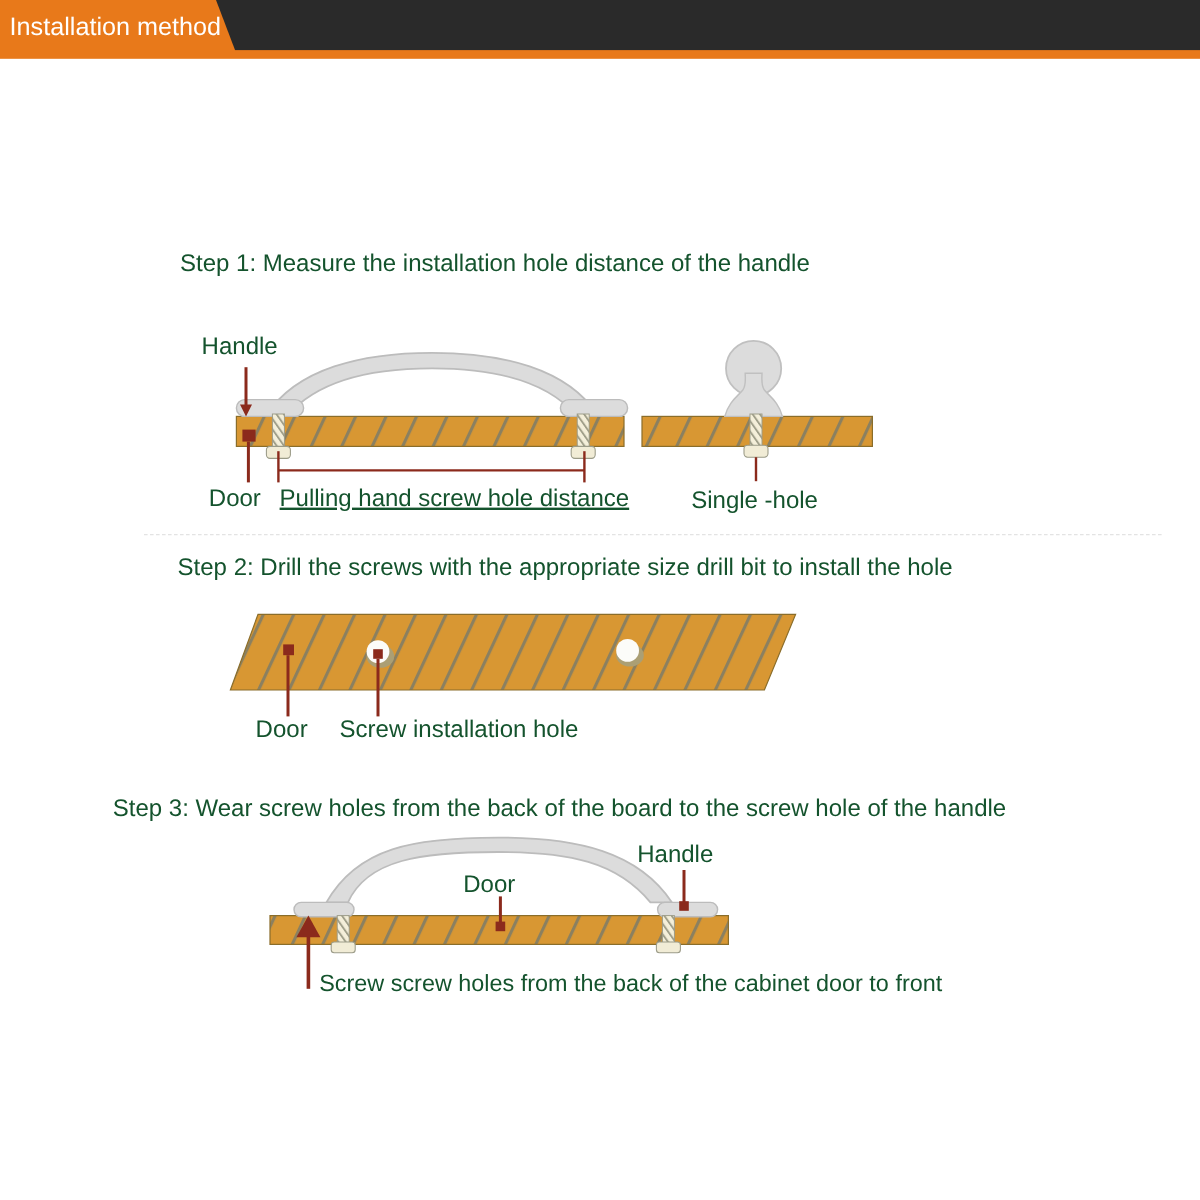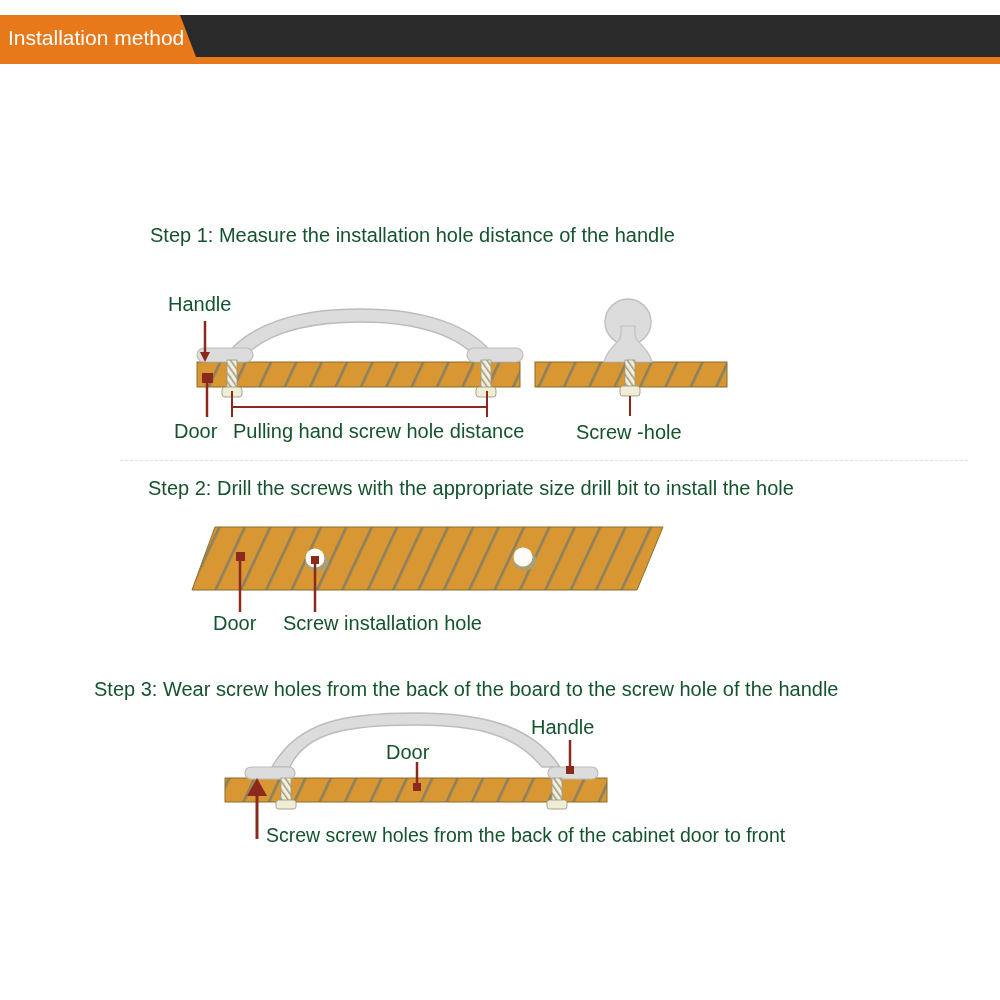--- a/index.html
+++ b/index.html
@@ -1,17 +1,17 @@
 <!DOCTYPE html>
 <html><head>
 <meta charset="utf-8">
 <style>
   html,body{margin:0;padding:0;background:#ffffff;}
   .page{position:relative;width:1000px;height:984px;background:#ffffff;overflow:hidden;
-        font-family:"Liberation Sans",sans-serif;margin-top:15px;}
+        font-family:"Liberation Sans",sans-serif;}
   
   .banner-orange{position:absolute;left:0;top:0;width:1000px;height:49px;background:#e8791a;}
   .banner-dark{position:absolute;left:0;top:0;width:1000px;height:42px;background:#2a2a2a;
                clip-path:polygon(180px 0,1000px 0,1000px 42px,196px 42px);}
   .banner-title{position:absolute;left:8px;top:11px;font-size:21px;color:#ffffff;white-space:nowrap;}
   
   .lbl{position:absolute;font-size:20px;color:#14532d;white-space:nowrap;line-height:1.15;}
   .note{font-size:19.5px;}
   .divider{position:absolute;left:120px;top:445px;width:848px;border-top:1px dashed #e3e3e3;}
   svg.art{position:absolute;left:0;top:0;}
@@ -99,22 +99,22 @@
         <polygon points="247,781 257,763 267,781" stroke="none"></polygon>
       </g>
     </g>
   </svg>
 
   <div class="divider"></div>
 
   <div class="lbl" style="left:150px;top:209px;">Step 1: Measure the installation hole distance of the handle</div>
   <div class="lbl" style="left:168px;top:278px;">Handle</div>
   <div class="lbl" style="left:174px;top:405px;">Door</div>
-  <div class="lbl" style="left:233px;top:405px;">Pulling hand screw hole distance</div>
-  <div class="lbl" style="left:576px;top:406px;">Screw -hole</div>
+  <div class="lbl" style="left:233px;top:405px;text-decoration:underline;">Pulling hand screw hole distance</div>
+  <div class="lbl" style="left:576px;top:406px;">Single -hole</div>
 
   <div class="lbl" style="left:148px;top:462px;">Step 2: Drill the screws with the appropriate size drill bit to install the hole</div>
   <div class="lbl" style="left:213px;top:597px;">Door</div>
   <div class="lbl" style="left:283px;top:597px;text-align:center;">Screw installation hole</div>
 
   <div class="lbl" style="left:94px;top:663px;">Step 3: Wear screw holes from the back of the board to the screw hole of the handle</div>
   <div class="lbl" style="left:386px;top:726px;">Door</div>
   <div class="lbl" style="left:531px;top:701px;">Handle</div>
   <div class="lbl note" style="left:266px;top:809px;">Screw screw holes from the back of the cabinet door to front</div>
 

